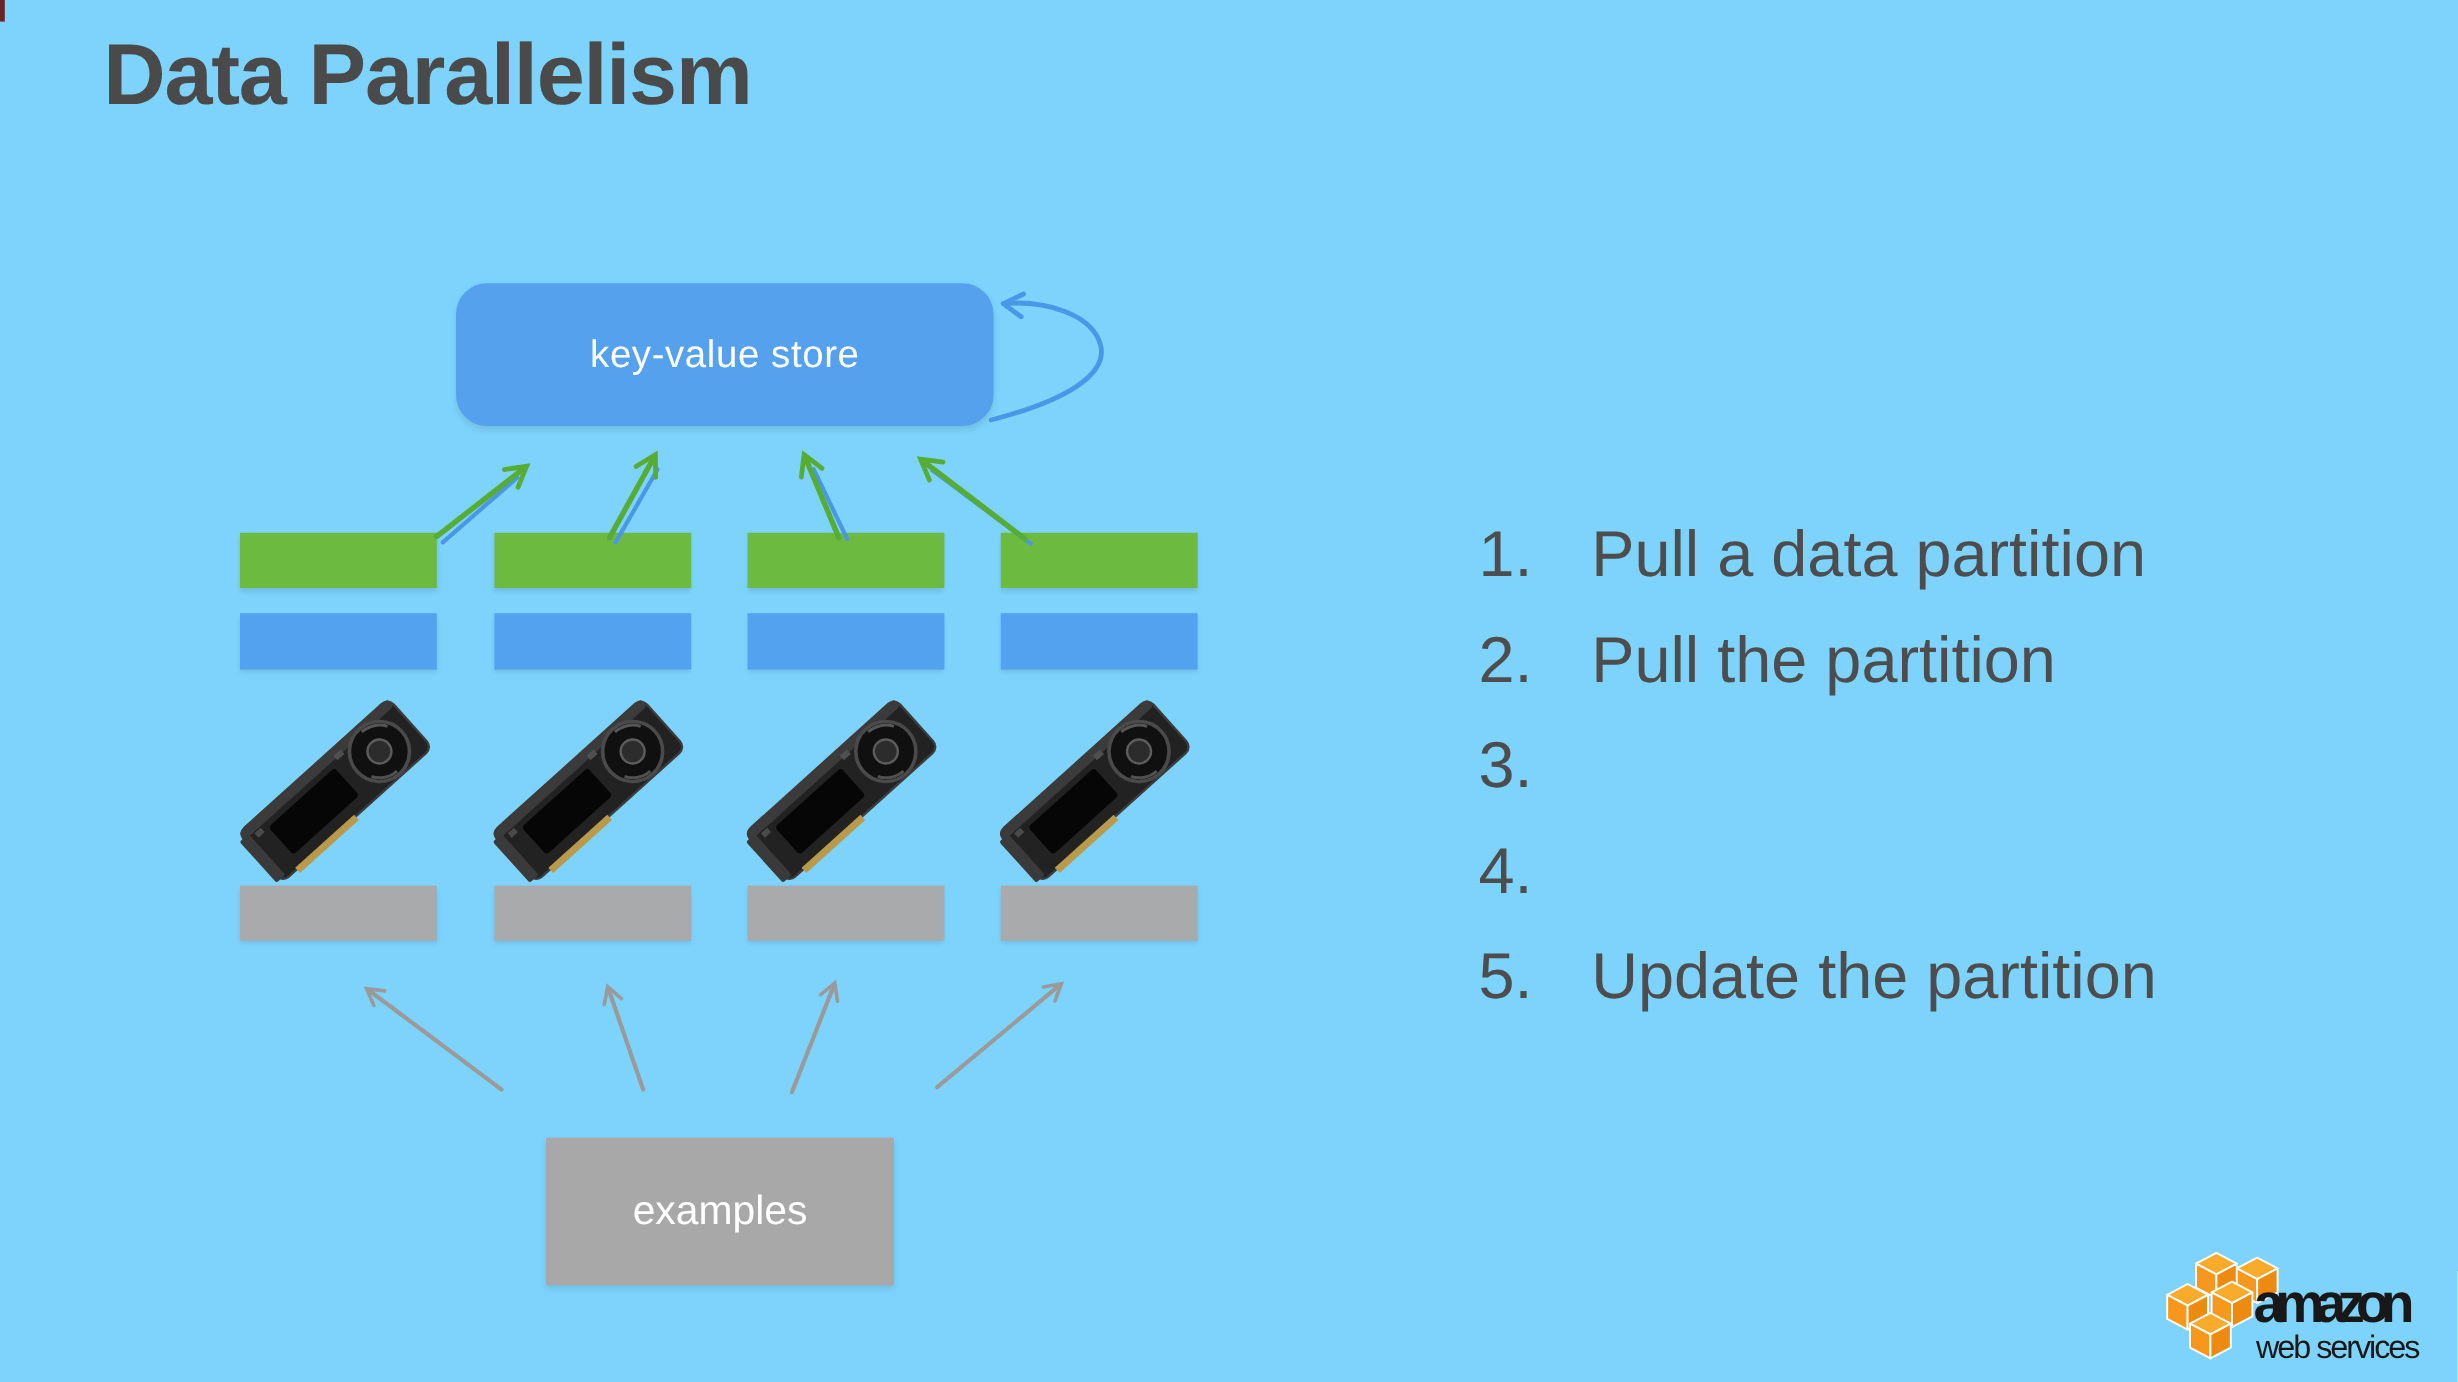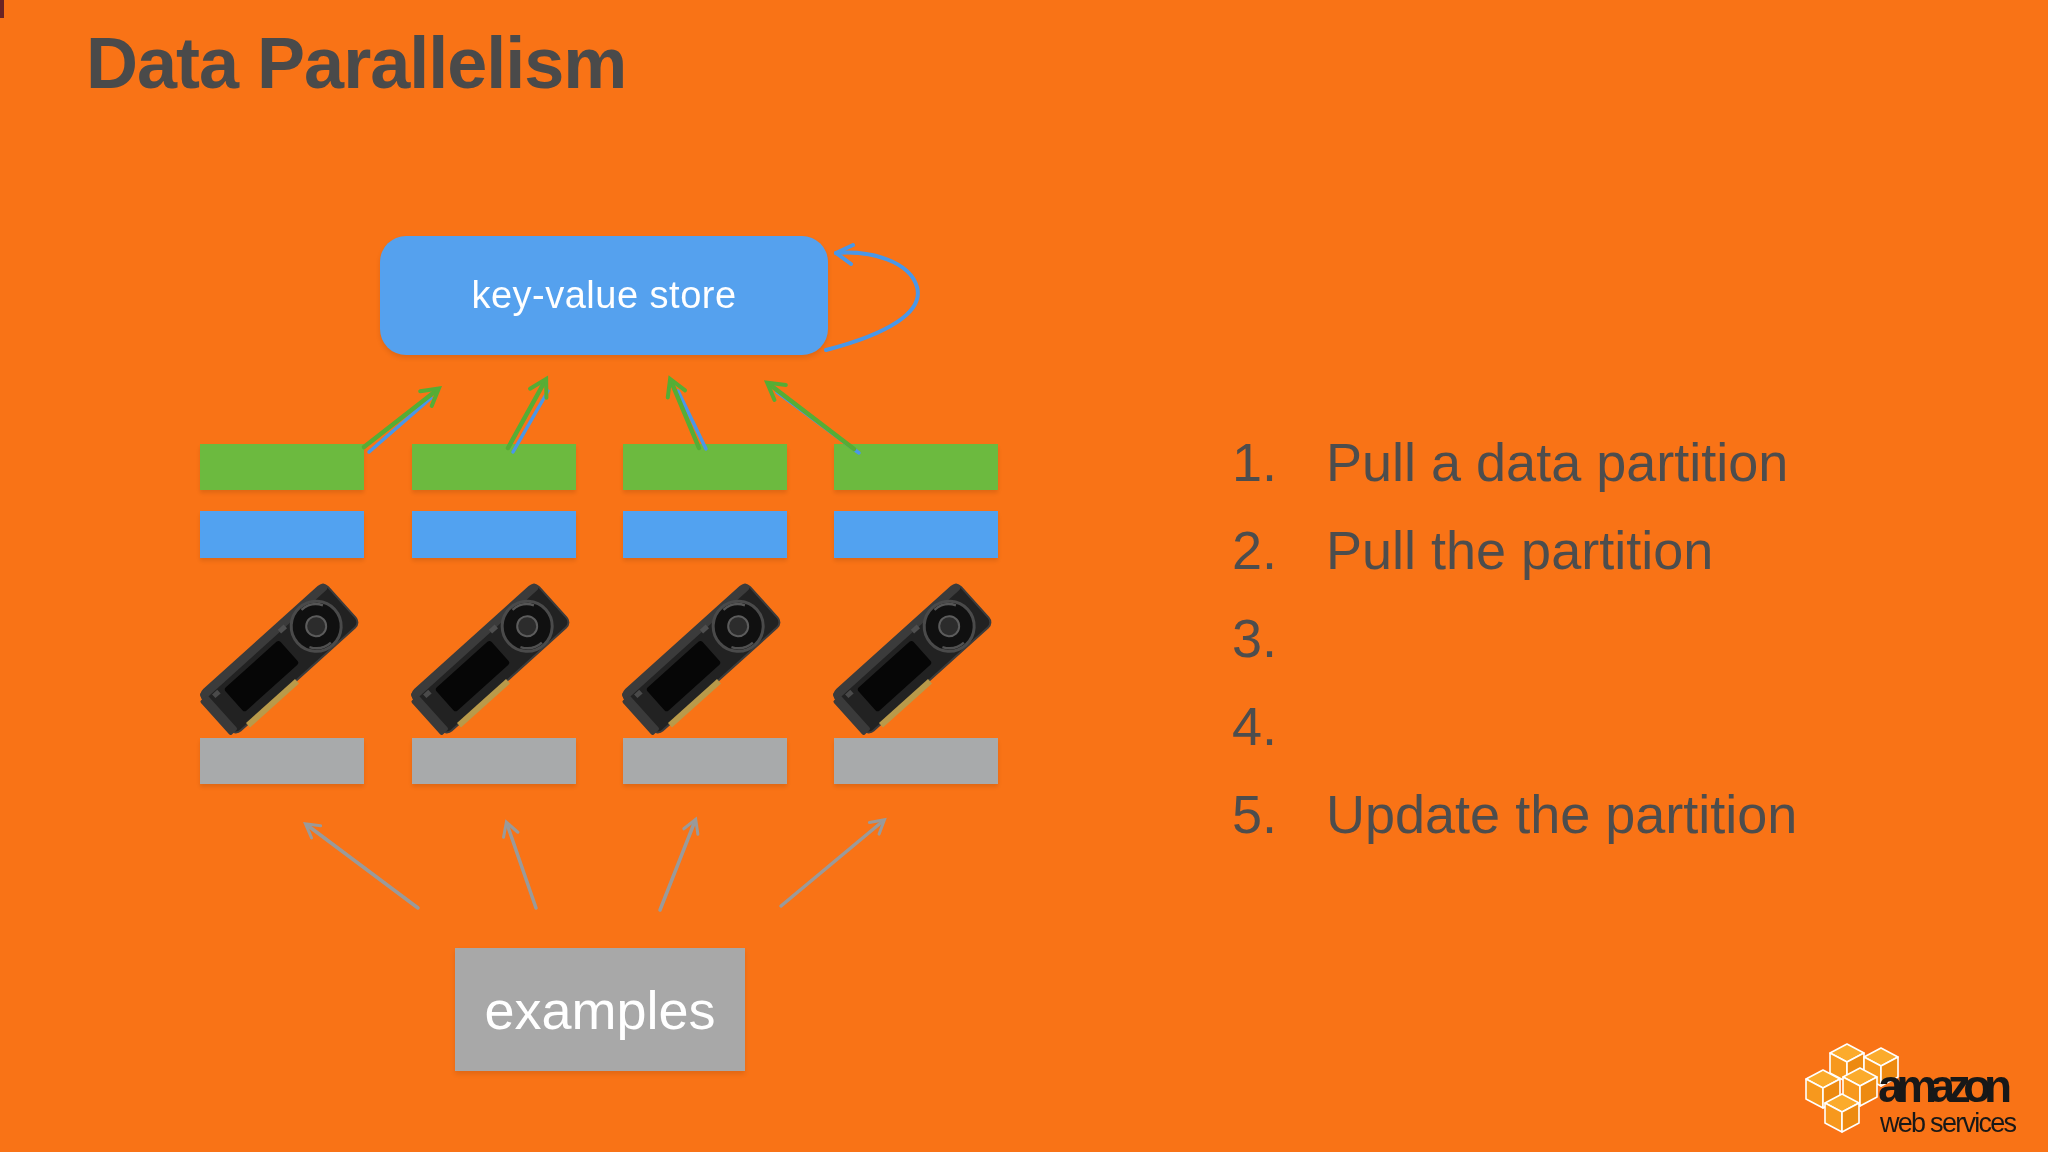--- a/index.html
+++ b/index.html
@@ -1,45 +1,45 @@
 <!DOCTYPE html>
 <html><head>
 <meta charset="utf-8">
 <style>
   html,body{margin:0;padding:0;background:#e8e8e8;}
   .slide{
-    position:relative;width:2048px;height:1152px;background:#f97316;
+    position:relative;width:2048px;height:1152px;background:#7dd3fc;
     overflow:hidden;font-family:"Liberation Sans","DejaVu Sans",sans-serif;
   }
   .corner-artifact{position:absolute;left:0;top:0;width:4px;height:18px;background:#6b2424;}
   .title{
     position:absolute;left:86px;top:22px;font-size:72px;font-weight:700;
     color:#4a4a4a;letter-spacing:-1px;line-height:1.15;margin:0;
   }
   
   .kv-box{
     position:absolute;left:380px;top:236px;width:448px;height:119px;
     background:#55a1ee;border-radius:26px;display:flex;align-items:center;justify-content:center;
     box-shadow:0 3px 5px rgba(0,0,0,0.10);
   }
-  .kv-box span{color:#ffffff;font-size:38px;letter-spacing:0.5px;}
+  .kv-box span{color:#ffffff;font-size:32px;letter-spacing:0.5px;}
   
   .bar{position:absolute;width:164px;box-shadow:0 3px 4px rgba(0,0,0,0.10);}
   .bar.green{height:46px;top:444px;background:#6cba3f;}
   .bar.blue {height:47px;top:511px;background:#52a2f0;}
   .bar.gray {height:46px;top:738px;background:#a8aaab;}
   .col1{left:200px;} .col2{left:412px;} .col3{left:623px;} .col4{left:834px;}
   .gpu{position:absolute;width:190px;height:170px;top:572px;}
   .gpu.c1{left:187px;} .gpu.c2{left:398px;} .gpu.c3{left:609px;} .gpu.c4{left:820px;}
   
   .examples-box{
     position:absolute;left:455px;top:948px;width:290px;height:123px;background:#a8a8a8;
     display:flex;align-items:center;justify-content:center;box-shadow:0 3px 5px rgba(0,0,0,0.10);
   }
-  .examples-box span{color:#ffffff;font-size:54px;}
+  .examples-box span{color:#ffffff;font-size:34px;}
   
   .steps{position:absolute;left:1232px;top:418px;}
   .step{display:flex;height:88px;align-items:center;font-size:54px;color:#4d4d4d;}
   .step .num{display:inline-block;width:60px;margin-right:34px;}
   
   .arrows{position:absolute;left:0;top:0;width:2048px;height:1152px;pointer-events:none;}
   
   .aws-logo{position:absolute;left:1800px;top:1038px;width:238px;height:108px;}
 </style>
 </head>

